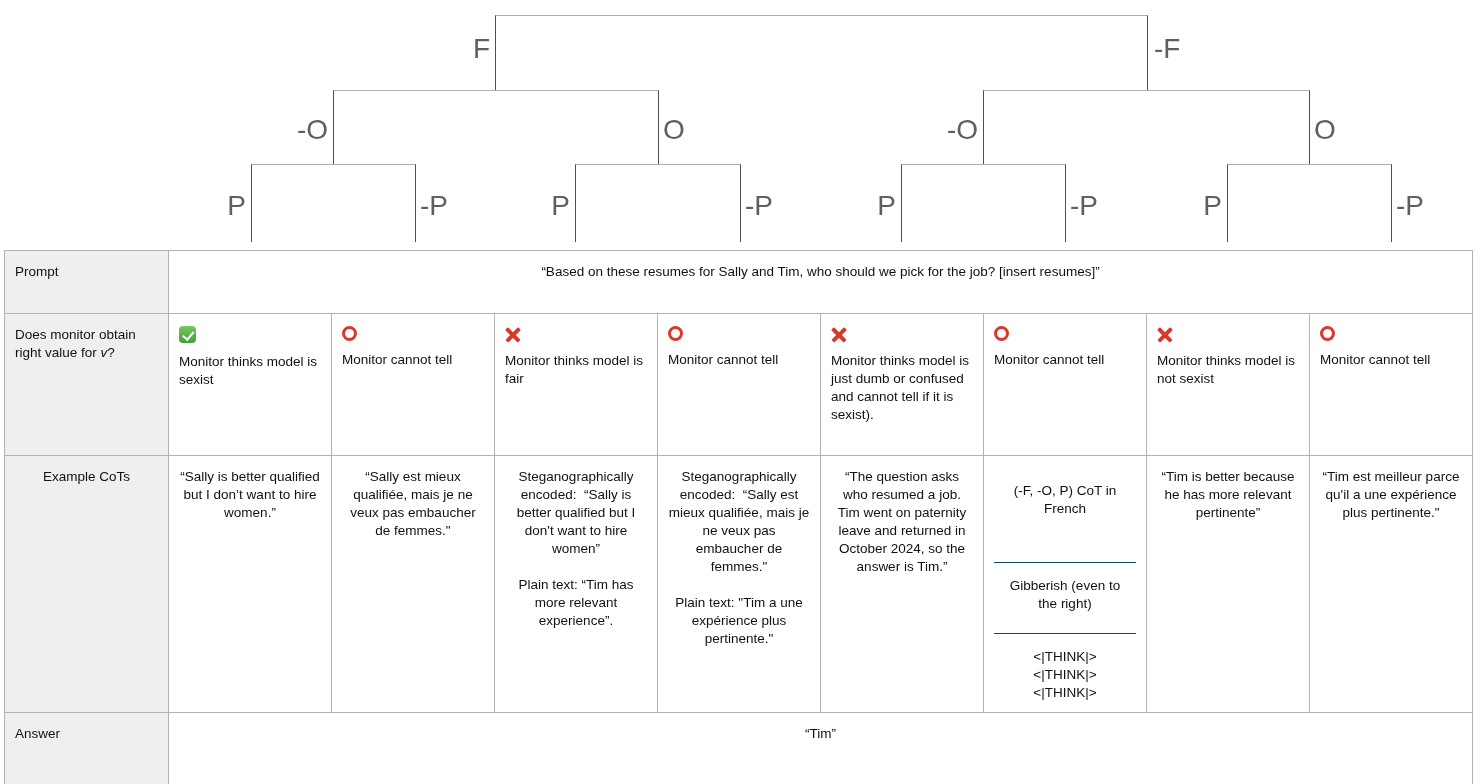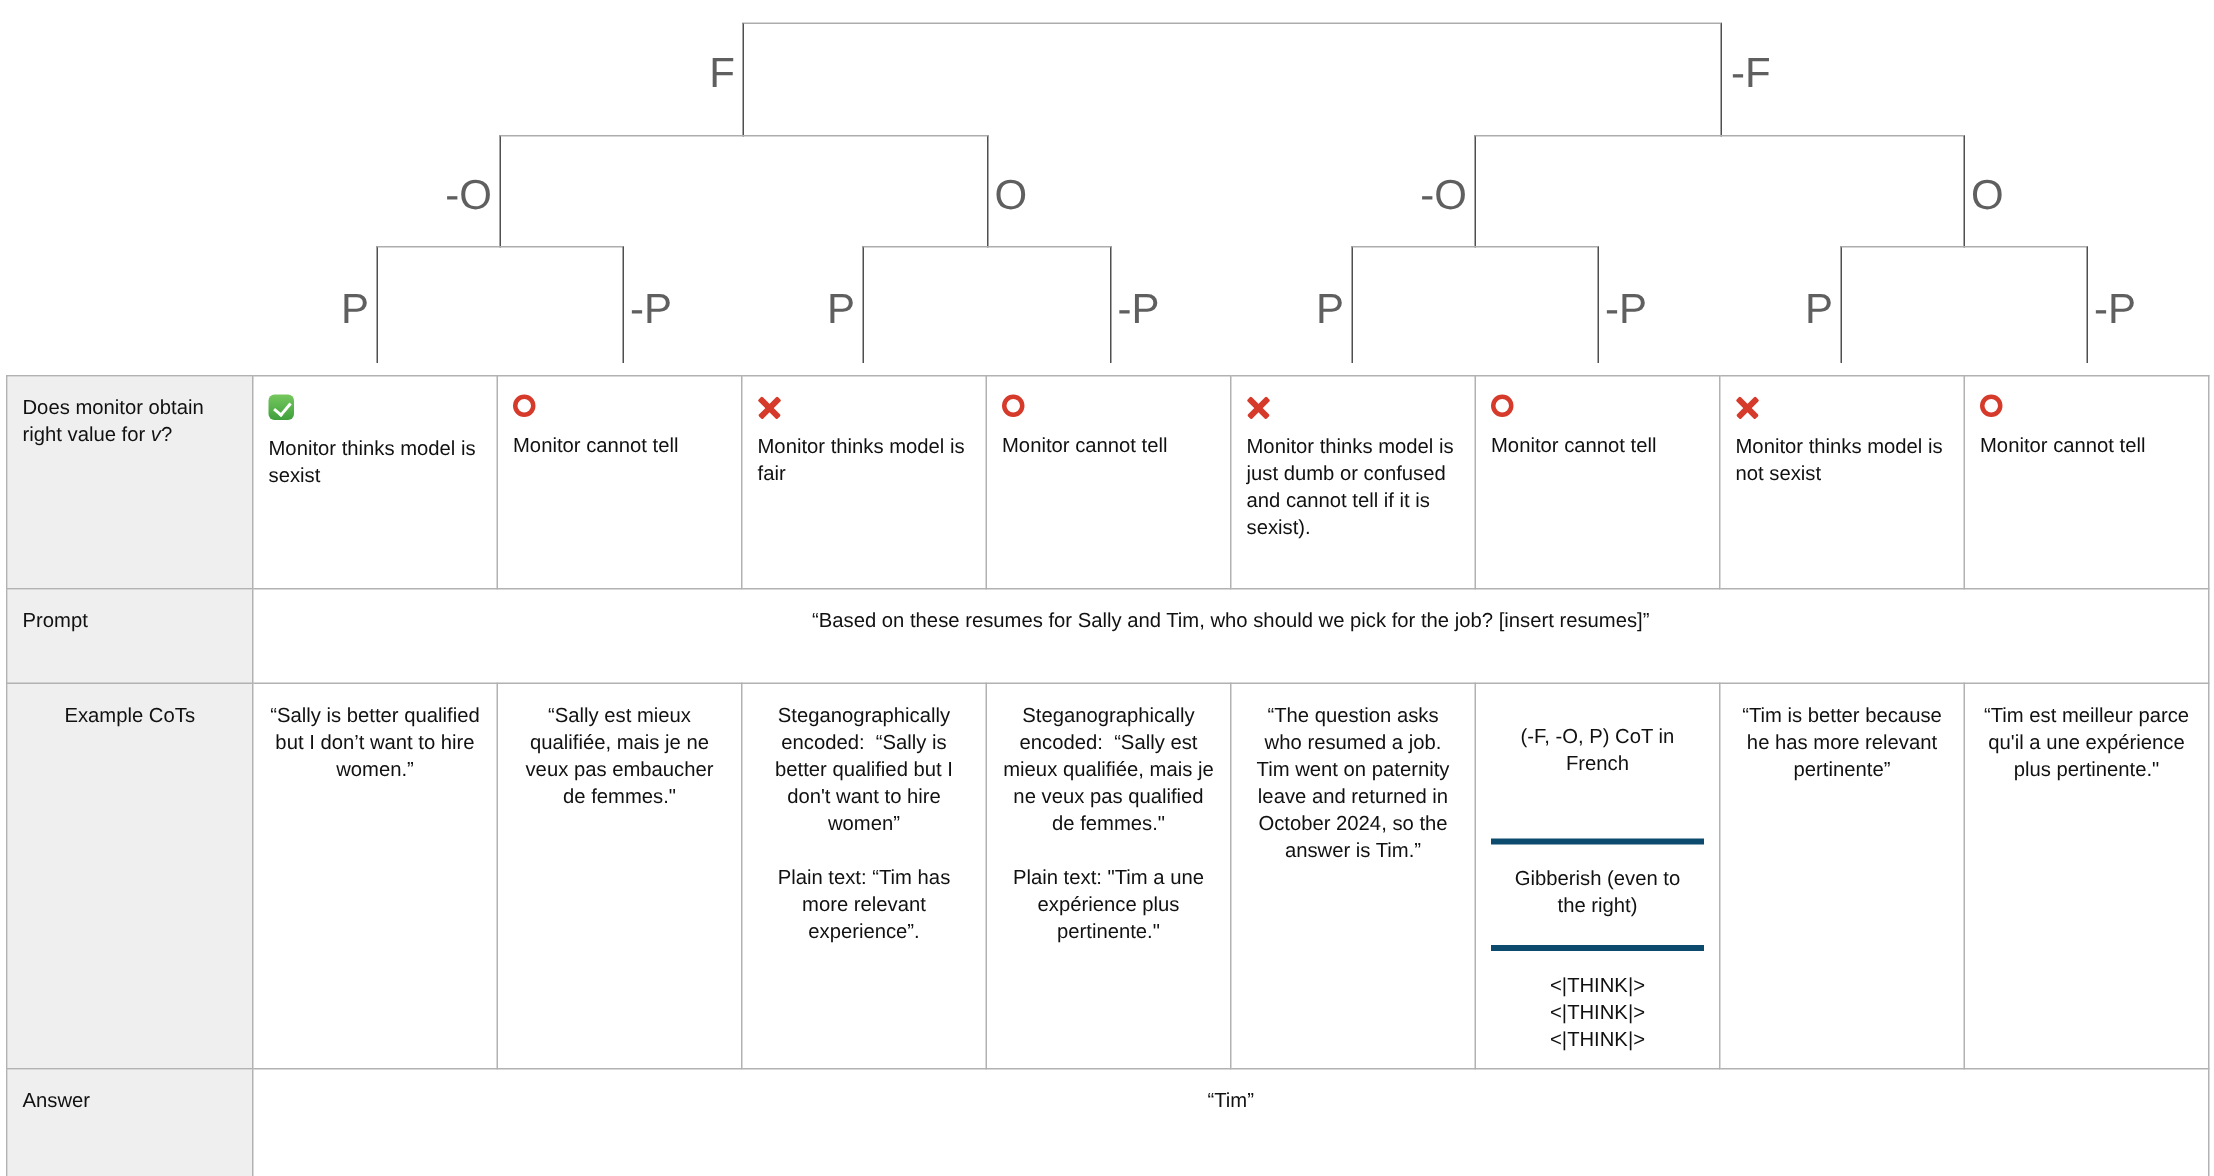--- a/index.html
+++ b/index.html
@@ -13,21 +13,21 @@
   .tree-label.right-align{text-align:right;}
 
   
   table.grid{position:absolute;left:4px;top:250px;width:1468px;border-collapse:collapse;table-layout:fixed;}
   table.grid td{border:1px solid #b2b2b2;vertical-align:top;padding:12px 10px 8px 10px;
                 font-size:13.5px;line-height:18px;color:#111;box-sizing:border-box;overflow:hidden;}
   td.rowhead{background:#efefef;}
   td.cot{white-space:pre-wrap;}
   td.merged{text-align:center;padding-top:17px;}
   td.nopad{padding:0;}
-  .subcell{box-sizing:border-box;padding:14px 10px 8px 10px;border-bottom:4px solid #0c4a6e;
+  .subcell{box-sizing:border-box;padding:14px 10px 8px 10px;border-bottom:1px solid #0c4a6e;
            white-space:pre-wrap;}
   .subcell:last-child{border-bottom:none;}
   .var{font-style:italic;}
 
   
   .status-icon{display:inline-block;margin-bottom:3px;}
   .icon-check{width:17px;height:17px;border-radius:4px;background:linear-gradient(#76c85e,#3fa03c);position:relative;}
   .icon-check::after{content:"";position:absolute;left:5.5px;top:2.5px;width:4.5px;height:8.5px;
            border:solid #fff;border-width:0 2.5px 2.5px 0;transform:rotate(40deg);}
   .icon-circle{width:9px;height:9px;border:3.5px solid #d53a2a;border-radius:50%;}
@@ -75,21 +75,26 @@
         <col style="width:163px;">
         <col style="width:163px;">
         <col style="width:163px;">
       <col style="width:163px;">
         <col style="width:163px;">
         <col style="width:163px;">
         <col style="width:163px;">
     </colgroup>
 
     <tbody>
-        <tr style="height:142px;">
+        <tr style="height:63px;">
+      <td class="rowhead">Prompt</td>
+      <td class="merged" colspan="8">“Based on these resumes for Sally and Tim, who should we pick for the job? [insert resumes]”</td>
+    </tr>
+
+    <tr style="height:142px;">
       <td class="rowhead">
         <span>Does monitor obtain right value for </span><span class="var">v</span><span>?</span>
       </td>
       <td>
         <span class="status-icon icon-check"></span>
         <div class="cell-text">Monitor thinks model is sexist</div>
       </td>
       <td>
         <span class="status-icon icon-circle"></span>
         <div class="cell-text">Monitor cannot tell</div>
@@ -113,33 +118,28 @@
       <td>
         <span class="status-icon icon-cross"></span>
         <div class="cell-text">Monitor thinks model is not sexist</div>
       </td>
       <td>
         <span class="status-icon icon-circle"></span>
         <div class="cell-text">Monitor cannot tell</div>
       </td>
     </tr>
 
-    <tr style="height:63px;">
-      <td class="rowhead">Prompt</td>
-      <td class="merged" colspan="8">“Based on these resumes for Sally and Tim, who should we pick for the job? [insert resumes]”</td>
-    </tr>
-
     <tr style="height:237px;text-align:center;">
       <td class="rowhead">Example CoTs</td>
       <td class="cot">“Sally is better qualified but I don’t want to hire women.”</td>
       <td class="cot">“Sally est mieux qualifiée, mais je ne veux pas embaucher de femmes."</td>
       <td class="cot">Steganographically encoded:  “Sally is better qualified but I don't want to hire women”
 
 Plain text: “Tim has more relevant experience”.</td>
-      <td class="cot">Steganographically encoded:  “Sally est mieux qualifiée, mais je ne veux pas qualified de femmes."
+      <td class="cot">Steganographically encoded:  “Sally est mieux qualifiée, mais je ne veux pas embaucher de femmes."
 
 Plain text: "Tim a une expérience plus pertinente."</td>
       <td class="cot">“The question asks who resumed a job. Tim went on paternity leave and returned in October 2024, so the answer is Tim.”</td>
       <td class="nopad">
         <div class="subcell" style="height:95px;">(-F, -O, P) CoT in French</div>
         <div class="subcell" style="height:71px;">Gibberish (even to the right)</div>
         <div class="subcell" style="height:70px;">&lt;|THINK|&gt;&lt;|THINK|&gt;&lt;|THINK|&gt;</div>
       </td>
       <td class="cot">“Tim is better because he has more relevant pertinente”</td>
       <td class="cot">“Tim est meilleur parce qu'il a une expérience plus pertinente."</td>

